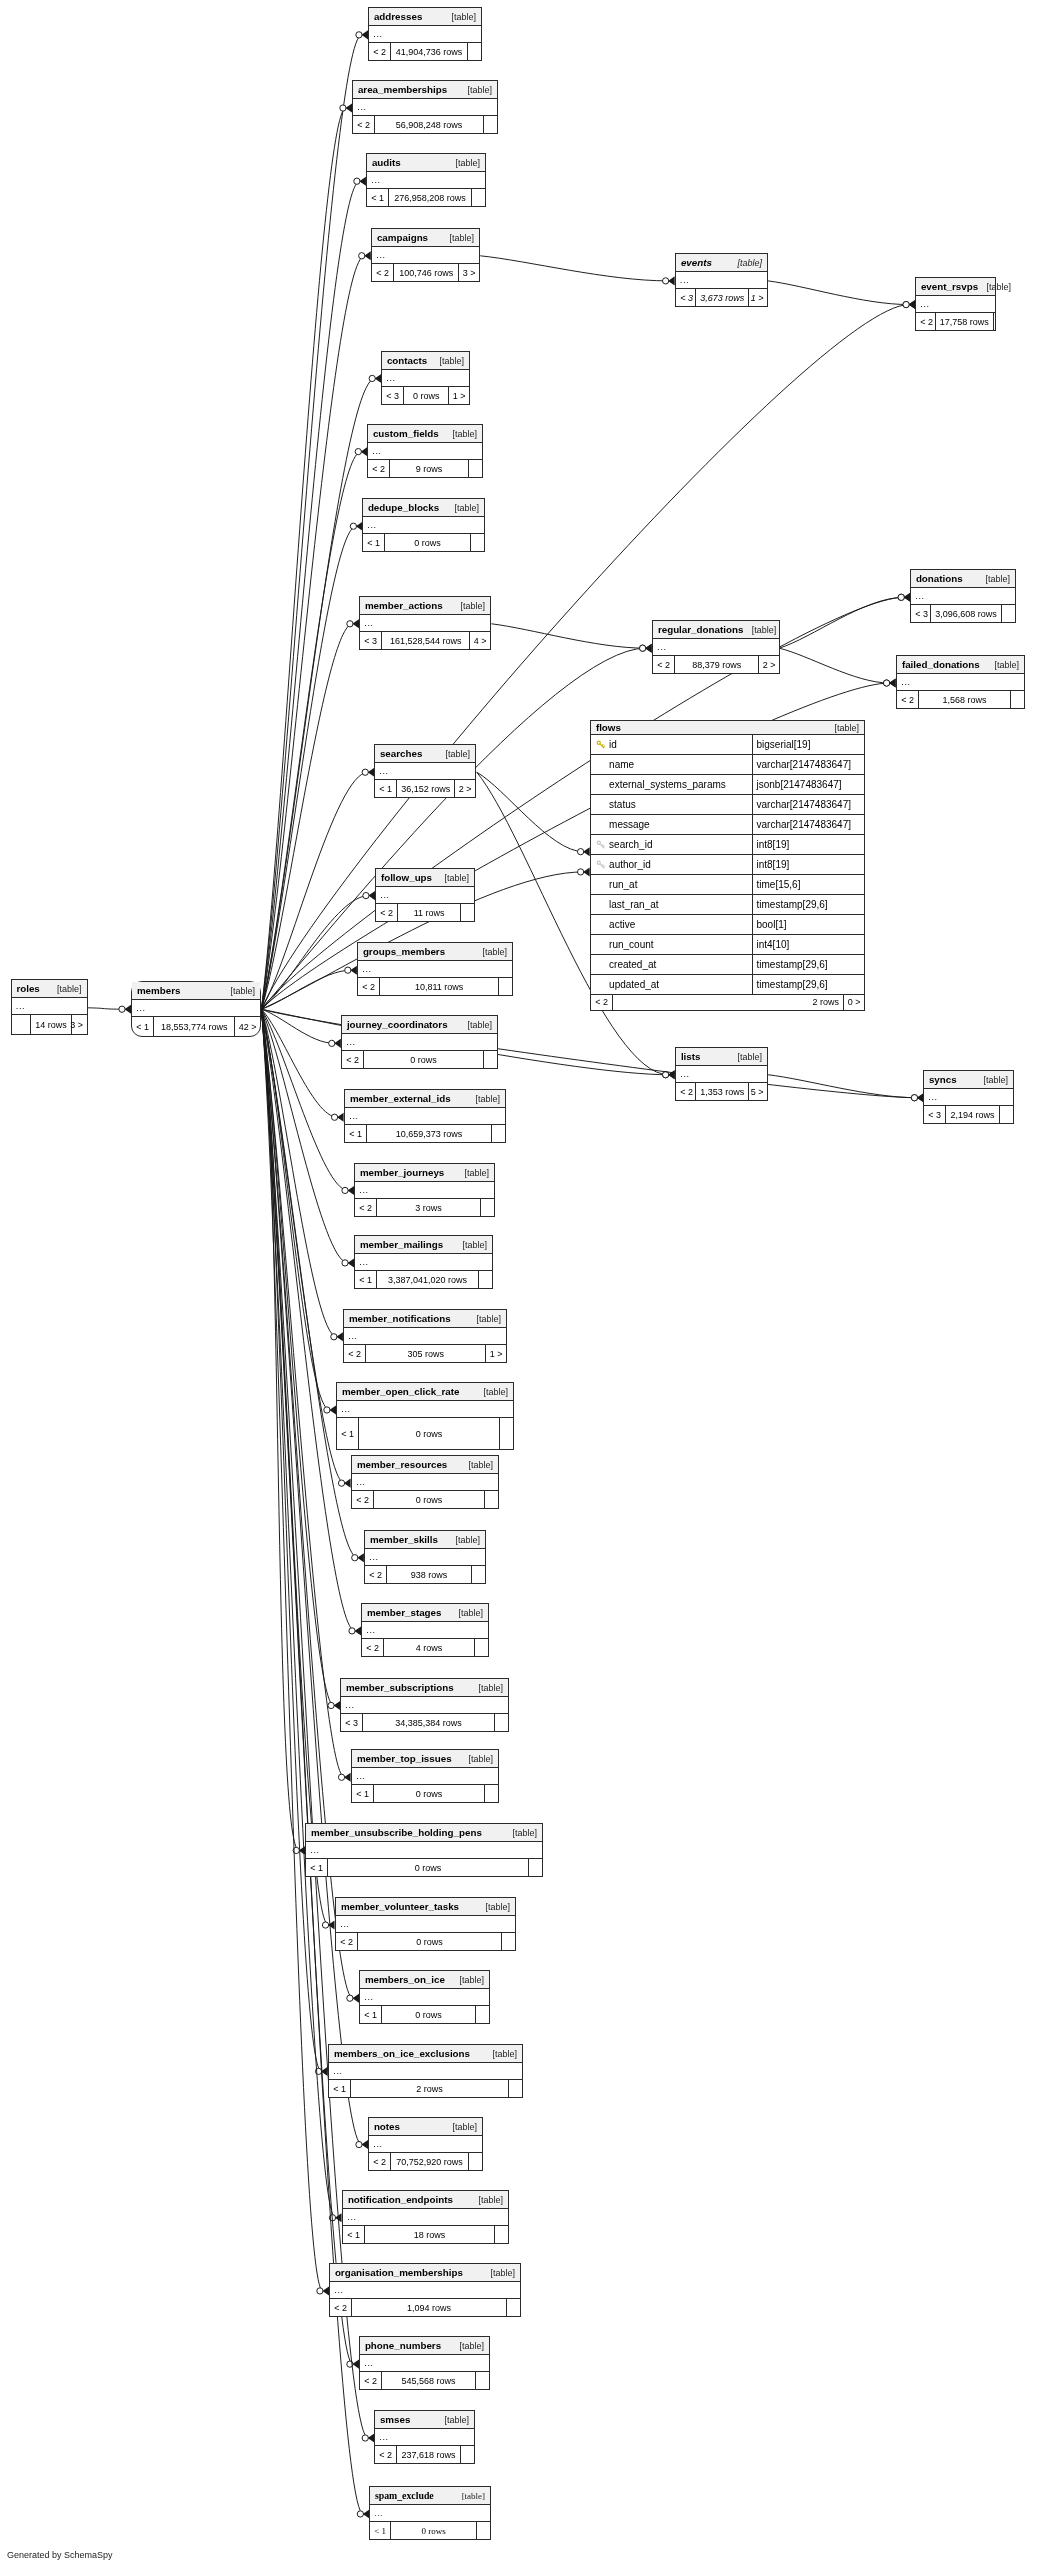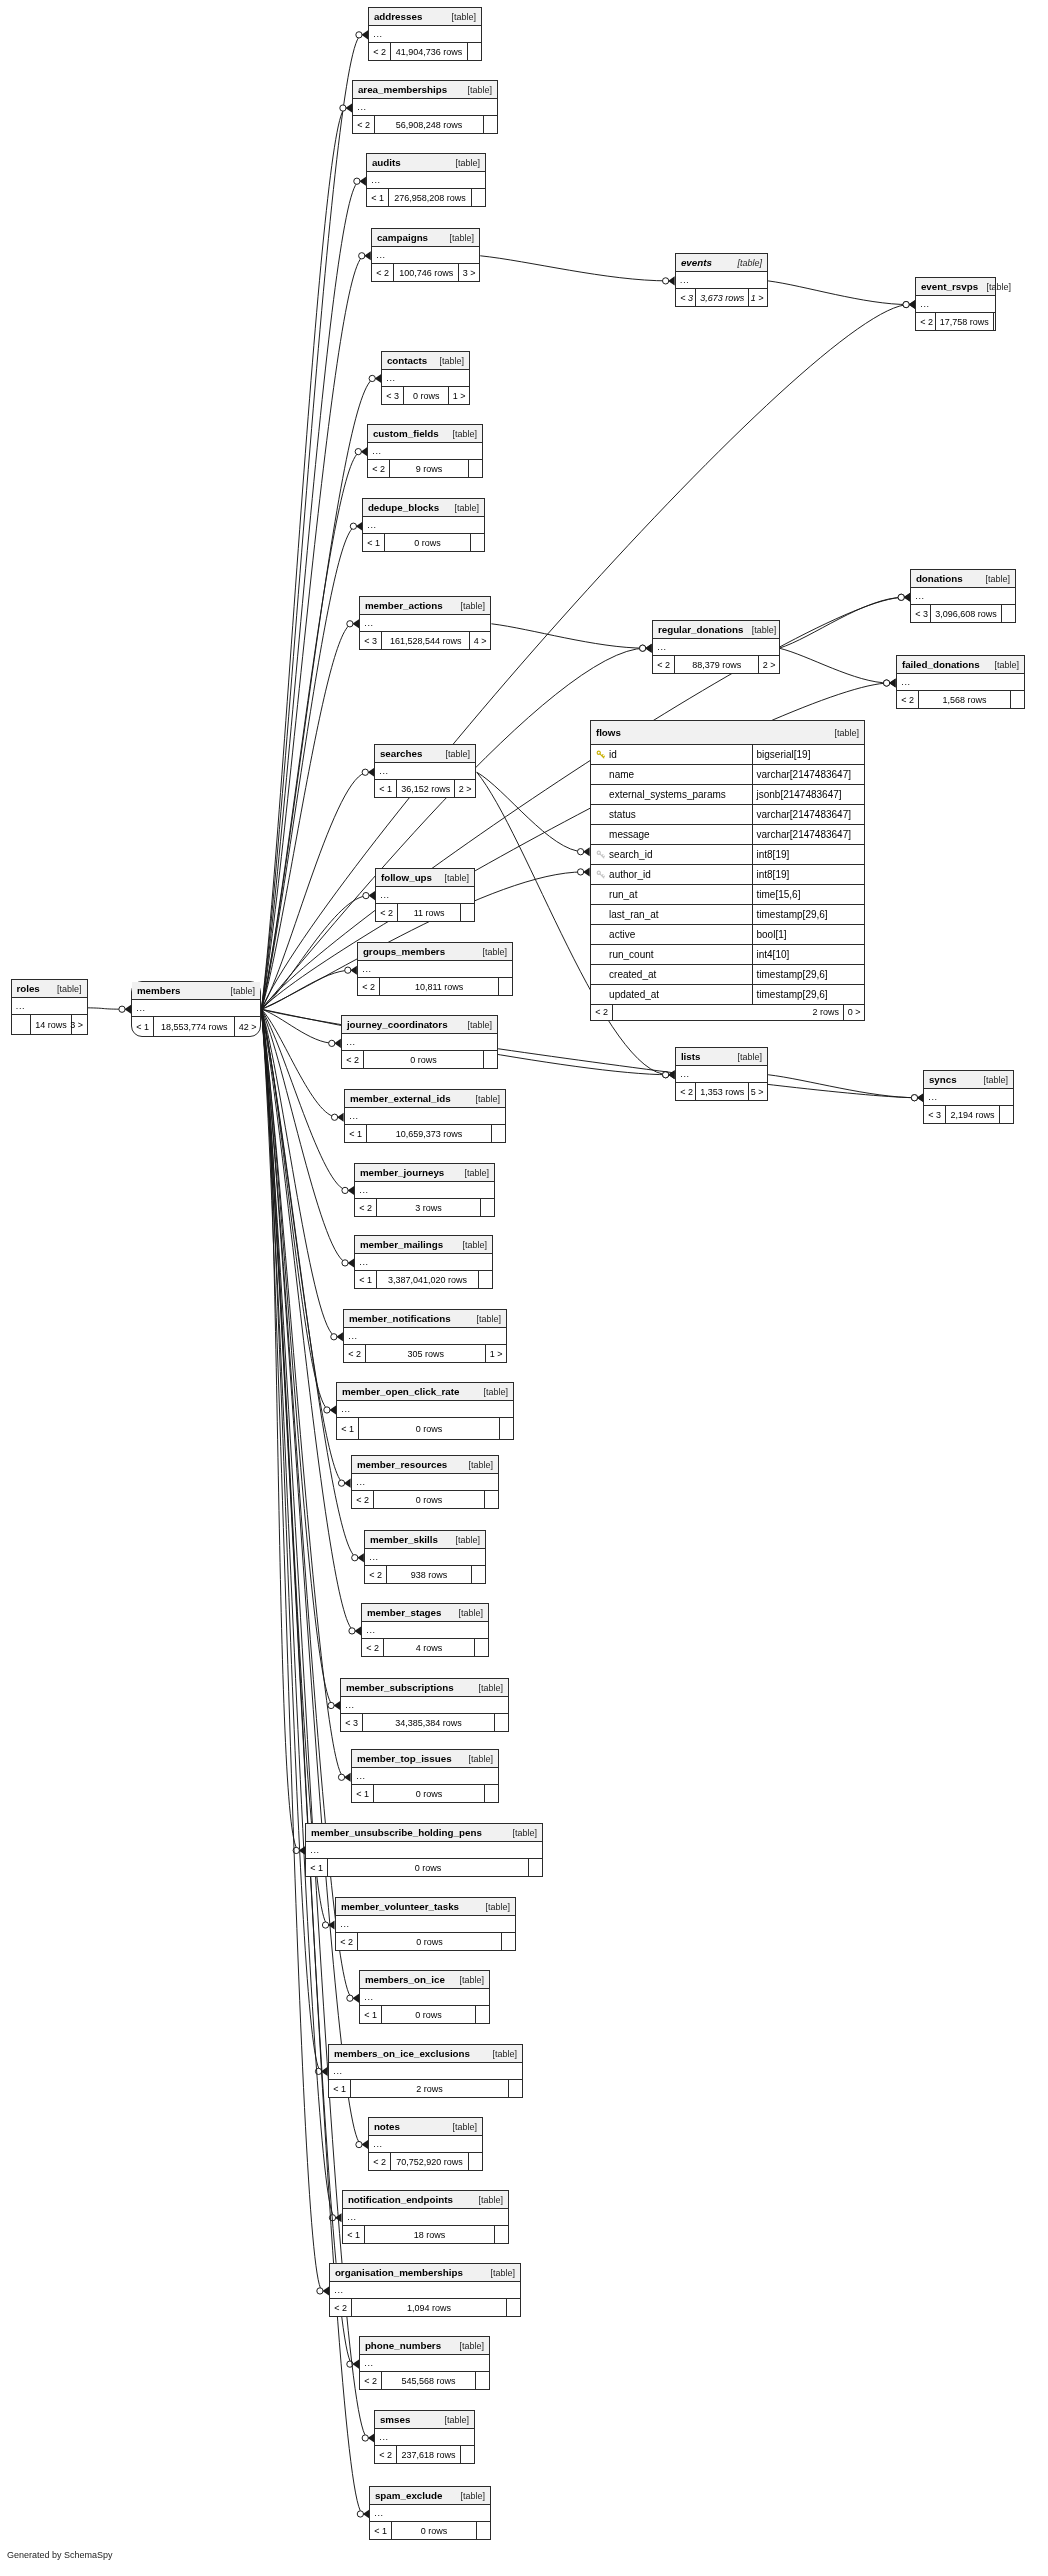--- a/index.html
+++ b/index.html
@@ -2,21 +2,21 @@
 <html style="font-size:11px"><head>
 <meta charset="utf-8">
 <style>
   html,body{margin:0;padding:0;background:#ffffff;}
   body{width:1049px;height:2576px;position:relative;font-family:"Liberation Sans","DejaVu Sans",sans-serif;color:#000;}
   #canvas{position:absolute;inset:0;width:1049px;height:2576px;}
   #edges{position:absolute;left:0;top:0;z-index:1;}
   #tables{position:absolute;left:0;top:0;z-index:2;width:0;height:0;}
   .tbl{position:absolute;background:#fff;border:1.4px solid #2b2b2b;box-sizing:border-box;display:flex;flex-direction:column;}
   .tbl-h{display:flex;justify-content:space-between;align-items:center;background:#f1f1f1;border-bottom:1.4px solid #2b2b2b;padding:1.4px 4.9px;height:18px;box-sizing:border-box;gap:8.4px;cursor:pointer;}
-  .detail .tbl-h{height:24px;text-align:center;}
+  .detail .tbl-h{height:14px;text-align:center;}
   .tname{font-weight:bold;font-size:9.8px;white-space:nowrap;}
   .tbadge{font-size:9px;color:#1d1d1d;white-space:nowrap;font-weight:normal;}
   .tbl-dots{height:17.4px;box-sizing:border-box;border-bottom:0.7px solid #2b2b2b;display:flex;align-items:center;padding:1.4px 4.2px;font-size:9px;letter-spacing:0.7px;}
   .col-row{display:flex;height:20px;box-sizing:border-box;border-bottom:0.7px solid #2b2b2b;font-size:10px;align-items:stretch;}
   .col-name{flex:1;display:flex;align-items:center;padding:1.4px 4.2px 1.4px 4.9px;gap:4.2px;white-space:nowrap;overflow:hidden;}
   .key-spacer{display:inline-block;width:9px;height:9px;flex:0 0 9px;}
   .key-ic{display:inline-flex;width:9px;height:9px;flex:0 0 9px;align-items:center;justify-content:center;}
   .col-type{width:112px;flex:0 0 112px;border-left:0.7px solid #2b2b2b;display:flex;align-items:center;padding:1.4px 3.5px;box-sizing:border-box;white-space:nowrap;overflow:hidden;}
   .tbl-f{display:flex;flex:1;font-size:9px;align-items:stretch;min-height:14.6px;}
   .f-left{padding:0.7px 4.2px;border-right:0.7px solid #2b2b2b;display:flex;align-items:center;min-width:19.5px;box-sizing:border-box;white-space:nowrap;}
@@ -592,21 +592,21 @@
           <span class="tname">member_notifications</span>
           <span class="tbadge">[table]</span>
         </div>
         <div class="tbl-dots">...</div>
         <div class="tbl-f">
           <span class="f-left">&lt; 2</span>
           <span class="f-center">305 rows</span>
           <span class="f-right">1 &gt;</span>
         </div>
       </div>
-      <div class="tbl" style="left: 336px; top: 1382px; width: 178px; height: 58px;">
+      <div class="tbl" style="left: 336px; top: 1382px; width: 178px; height: 68px;">
         <div class="tbl-h">
           <span class="tname">member_open_click_rate</span>
           <span class="tbadge">[table]</span>
         </div>
         <div class="tbl-dots">...</div>
         <div class="tbl-f">
           <span class="f-left">&lt; 1</span>
           <span class="f-center">0 rows</span>
           <span class="f-right"></span>
         </div>
@@ -772,21 +772,21 @@
           <span class="tname">smses</span>
           <span class="tbadge">[table]</span>
         </div>
         <div class="tbl-dots">...</div>
         <div class="tbl-f">
           <span class="f-left">&lt; 2</span>
           <span class="f-center">237,618 rows</span>
           <span class="f-right"></span>
         </div>
       </div>
-      <div class="tbl" style="left: 369px; top: 2486px; width: 122px; height: 54px;">
+      <div class="tbl" style="left: 369px; top: 2486px; width: 122px; height: 54px; font-family: Liberation Serif, serif;">
         <div class="tbl-h">
           <span class="tname">spam_exclude</span>
           <span class="tbadge">[table]</span>
         </div>
         <div class="tbl-dots">...</div>
         <div class="tbl-f">
           <span class="f-left">&lt; 1</span>
           <span class="f-center">0 rows</span>
           <span class="f-right"></span>
         </div>

